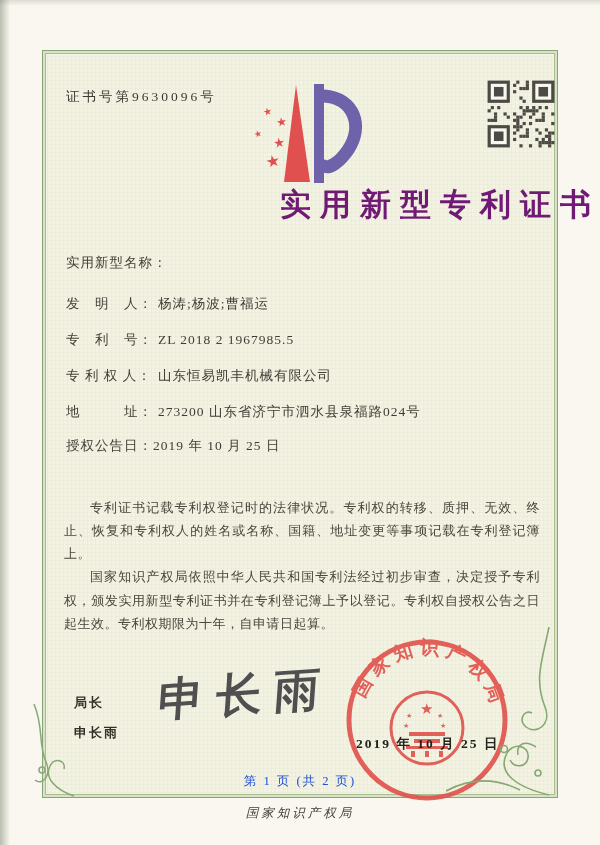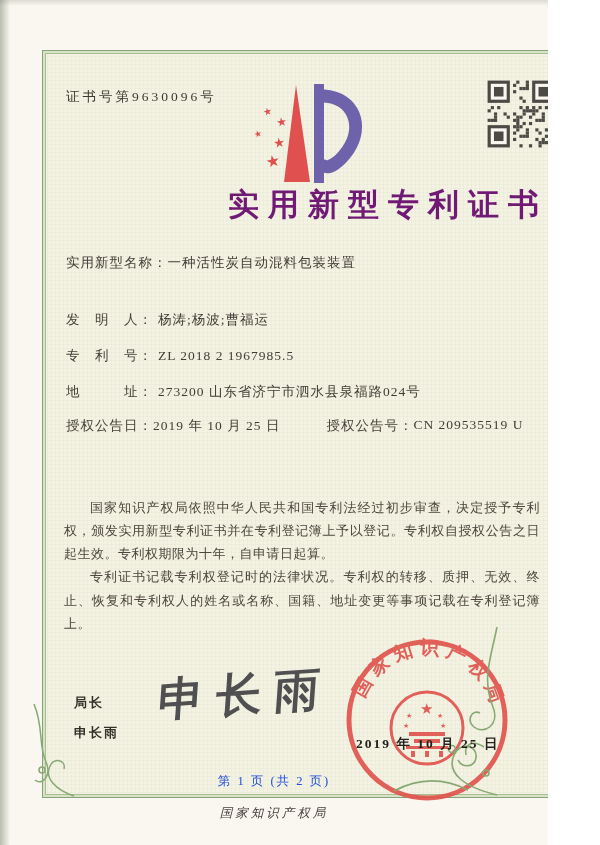--- a/index.html
+++ b/index.html
@@ -1,17 +1,17 @@
 <!DOCTYPE html>
 <html><head>
 <meta charset="utf-8">
 <style>
   html,body{margin:0;padding:0;}
   body{width:600px;height:845px;font-family:"Liberation Serif","DejaVu Serif",serif;}
-  .scan{position:relative;width:548px;height:845px;background:#f9f7ef;overflow:hidden;}
+  .scan{position:relative;width:600px;height:845px;background:#f9f7ef;overflow:hidden;}
   .scan::before{content:"";position:absolute;left:0;top:0;bottom:0;width:10px;
     background:linear-gradient(90deg,rgba(70,80,60,.35),rgba(70,80,60,0));z-index:9;pointer-events:none;}
   .scan::after{content:"";position:absolute;left:0;top:0;right:0;height:6px;
     background:linear-gradient(180deg,rgba(90,95,80,.18),rgba(90,95,80,0));z-index:9;pointer-events:none;}
 
   .frame{position:absolute;left:42px;top:50px;width:514px;height:746px;
     border:1.5px solid #87a478;box-shadow:inset 0 0 0 2px #d8e2c6, inset 0 0 0 3px #a9bf92;
     background-color:#f4f2e2;
     background-image:
       repeating-linear-gradient(90deg,rgba(150,175,125,.07) 0 1px,transparent 1px 4px),
@@ -20,21 +20,21 @@
   .cert-no{position:absolute;left:66px;top:88px;font-size:13.5px;letter-spacing:3px;color:#3c3833;}
 
   .logo{position:absolute;left:236px;top:82px;width:132px;height:106px;}
   .qr{position:absolute;left:486px;top:79px;width:70px;height:70px;}
 
   .title{position:absolute;left:0;right:0;top:184px;text-align:right;
     font-size:31px;font-weight:700;letter-spacing:9px;color:#701a75;}
 
   .fields{position:absolute;left:66px;top:252px;width:474px;font-size:13.5px;color:#413c36;}
   .row{display:flex;align-items:baseline;margin-bottom:15px;line-height:21px;}
-  .row.gap-lg{margin-bottom:36px;}
+  .row.gap-lg{margin-bottom:20px;}
   .label{display:inline-block;min-width:92px;white-space:pre;letter-spacing:1px;color:#46413a;}
   .value{letter-spacing:1px;}
   .grant-row{display:flex;margin-top:3px;}
   .grant-cell{display:flex;align-items:flex-start;}
   .grant-cell+.grant-cell{margin-left:46px;}
 
   .paragraphs{position:absolute;left:64px;top:496px;width:476px;font-size:13px;line-height:1.78;
     color:#4c463e;text-align:justify;letter-spacing:.5px;}
   .paragraphs p{margin:0;text-indent:2em;}
 
@@ -168,49 +168,48 @@
           <rect x="19" y="20" width="1" height="1"></rect>
         </g>
     </g>
   </svg>
 
   <div class="title">实用新型专利证书</div>
 
   <div class="fields">
     <div class="row gap-lg">
       <span class="label">实用新型名称：</span>
-      <span class="value">一种活性炭自动混料包装装置</span>
     </div>
     <div class="row">
       <span class="label">发　明　人：</span>
       <span class="value">杨涛;杨波;曹福运</span>
     </div>
     <div class="row">
       <span class="label">专　利　号：</span>
       <span class="value">ZL 2018 2 1967985.5</span>
+    </div>
+    <div class="row">
+      <span class="label">专 利 权 人：</span>
+      <span class="value">山东恒易凯丰机械有限公司</span>
     </div>
     <div class="row">
       <span class="label">地　　　址：</span>
       <span class="value">273200 山东省济宁市泗水县泉福路024号</span>
     </div>
     <div class="grant-row">
       <span class="grant-cell">
         <span class="label" style="min-width:0">授权公告日：</span>
         <span class="value">2019 年 10 月 25 日</span>
       </span>
-      <span class="grant-cell">
-        <span class="label" style="min-width:0">授权公告号：</span>
-        <span class="value">CN 209535519 U</span>
-      </span>
     </div>
   </div>
 
   <div class="paragraphs">
+    <p>专利证书记载专利权登记时的法律状况。专利权的转移、质押、无效、终止、恢复和专利权人的姓名或名称、国籍、地址变更等事项记载在专利登记簿上。</p>
     <p>国家知识产权局依照中华人民共和国专利法经过初步审查，决定授予专利权，颁发实用新型专利证书并在专利登记簿上予以登记。专利权自授权公告之日起生效。专利权期限为十年，自申请日起算。</p>
-    <p>专利证书记载专利权登记时的法律状况。专利权的转移、质押、无效、终止、恢复和专利权人的姓名或名称、国籍、地址变更等事项记载在专利登记簿上。</p>
   </div>
 
   <div class="signer">
     <div>局长</div>
     <div>申长雨</div>
   </div>
 
   <div class="signature">申长雨</div>
 
   <svg class="seal" viewBox="0 0 168 168" aria-hidden="true">

